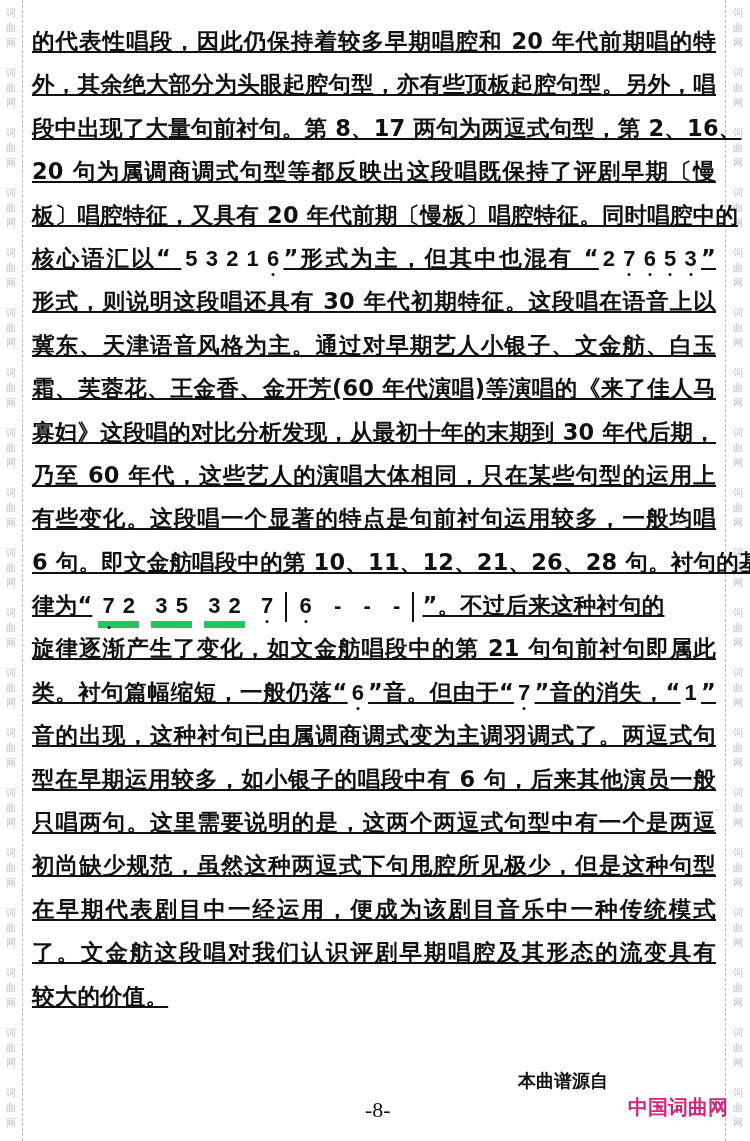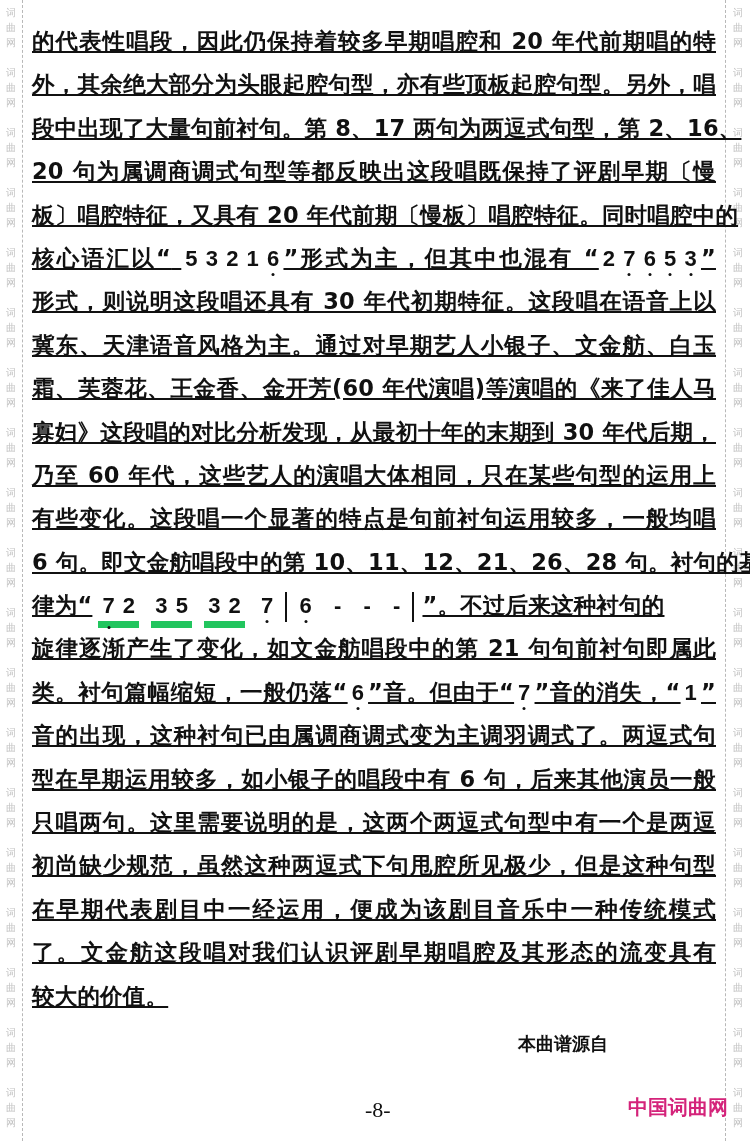--- a/index.html
+++ b/index.html
@@ -32,21 +32,21 @@
     content: ""; position: absolute; left: 50%; bottom: 4px; width: 3px; height: 3px;
     background: #111; border-radius: 50%; transform: translateX(-50%);
   }
   .ul { display: inline-block; position: relative; padding-bottom: 2px; border-bottom: 7px solid #22c55e; line-height: 26px; margin: 0 6px; }
   .ul .note.dot::after { bottom: -10px; }
   .bar { display: inline-block; width: 2px; height: 30px; background: #111; vertical-align: middle; margin: 0 8px; }
   .footer-page {
     position: absolute; left: 365px; top: 1097px; font-family: "Liberation Serif", serif; font-size: 22px;
   }
   .footer-src {
-    position: absolute; left: 518px; top: 1032px; font-size: 18px; font-weight: bold; color: #111;
+    position: absolute; left: 518px; top: 1069px; font-size: 18px; font-weight: bold; color: #111;
   }
   .footer-site {
     position: absolute; left: 628px; top: 1094px; font-size: 20px; font-weight: bold;
   }
 </style>
 </head>
 <body>
 
 <div class="edge left" id="edgeL">
     <div class="wm" style="top: 6px;">词</div>

